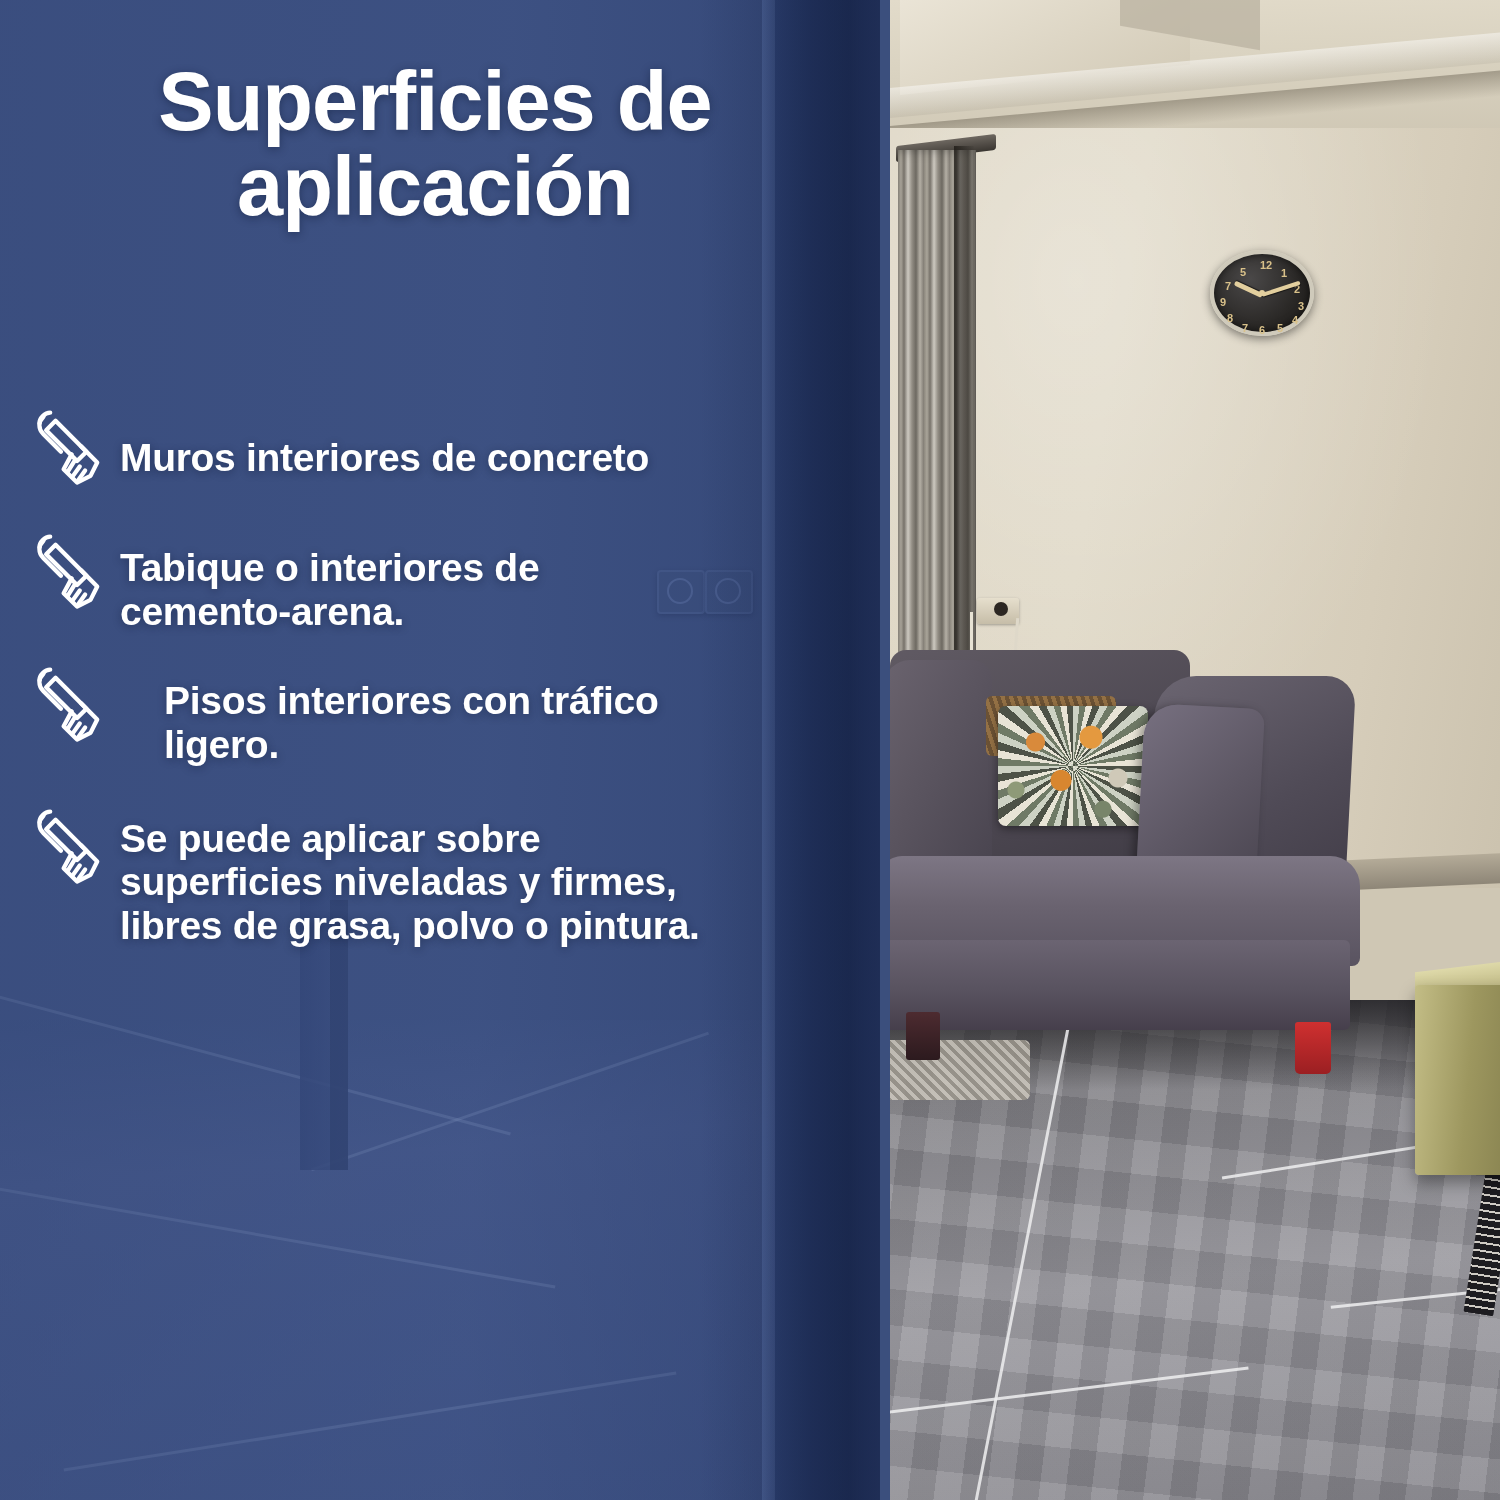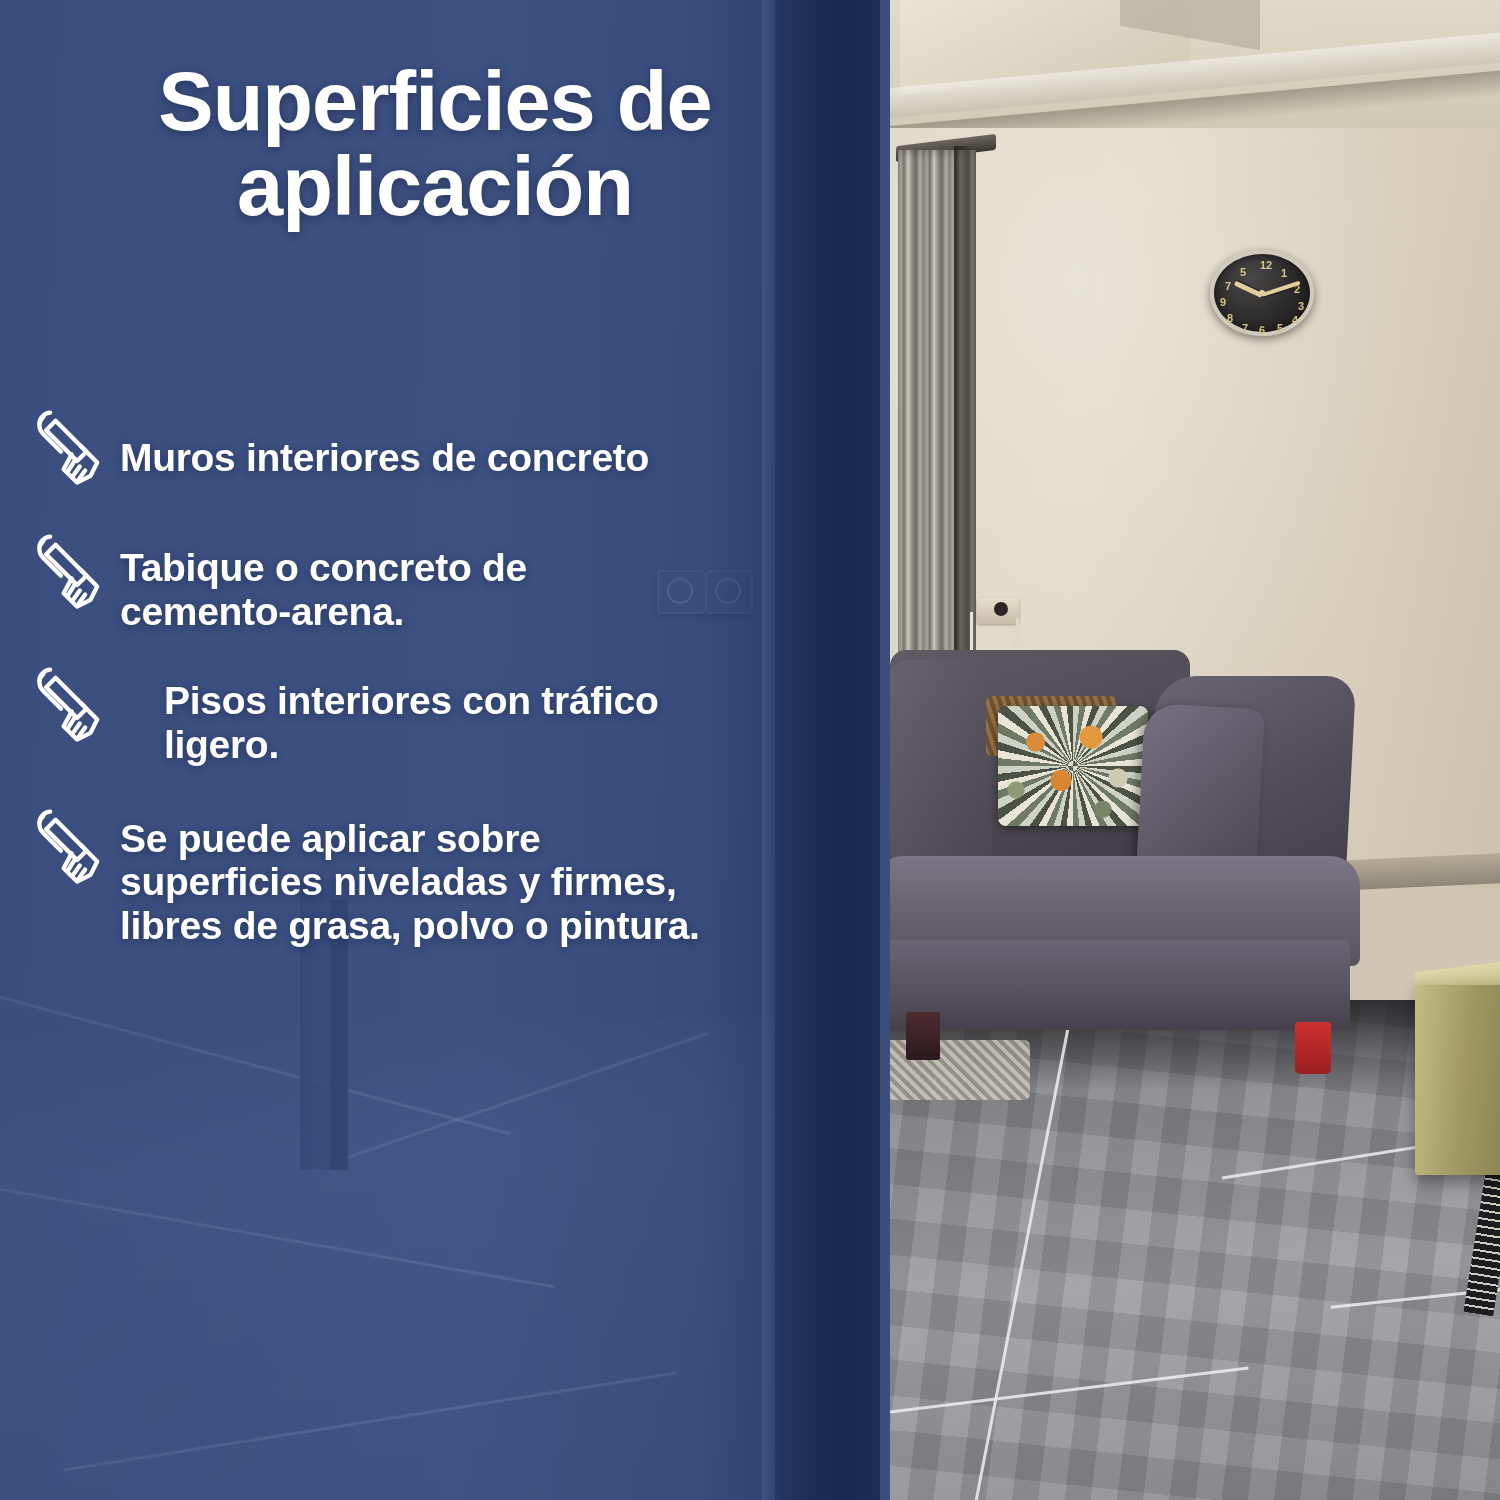--- a/index.html
+++ b/index.html
@@ -310,21 +310,21 @@
       <div class="item i3">
         <span class="bi">
           <svg viewBox="0 0 64 64" width="86" height="86" fill="none" stroke="#ffffff" stroke-width="3.2" stroke-linecap="round" stroke-linejoin="round">
             <path d="M13 8 C9 12 9 17 13 21 L26 34"></path>
             <path d="M18 5 C14 5 10 9 10 13"></path>
             <path d="M22 11 L45 34 L38 41 L15 18 Z"></path>
             <path d="M41 30 L53 42 L48 52 L38 57 L28 47 L34 36"></path>
             <path d="M36 41 L31 49 M40 45 L35 52 M44 48 L39 55"></path>
           </svg>
         </span>
-        <span class="txt">Tabique o concreto de
+        <span class="txt">Tabique o interiores de
 cemento-arena.</span>
       </div>
 
       <div class="item i4">
         <span class="bi">
           <svg viewBox="0 0 64 64" width="86" height="86" fill="none" stroke="#ffffff" stroke-width="3.2" stroke-linecap="round" stroke-linejoin="round">
             <path d="M13 8 C9 12 9 17 13 21 L26 34"></path>
             <path d="M18 5 C14 5 10 9 10 13"></path>
             <path d="M22 11 L45 34 L38 41 L15 18 Z"></path>
             <path d="M41 30 L53 42 L48 52 L38 57 L28 47 L34 36"></path>

